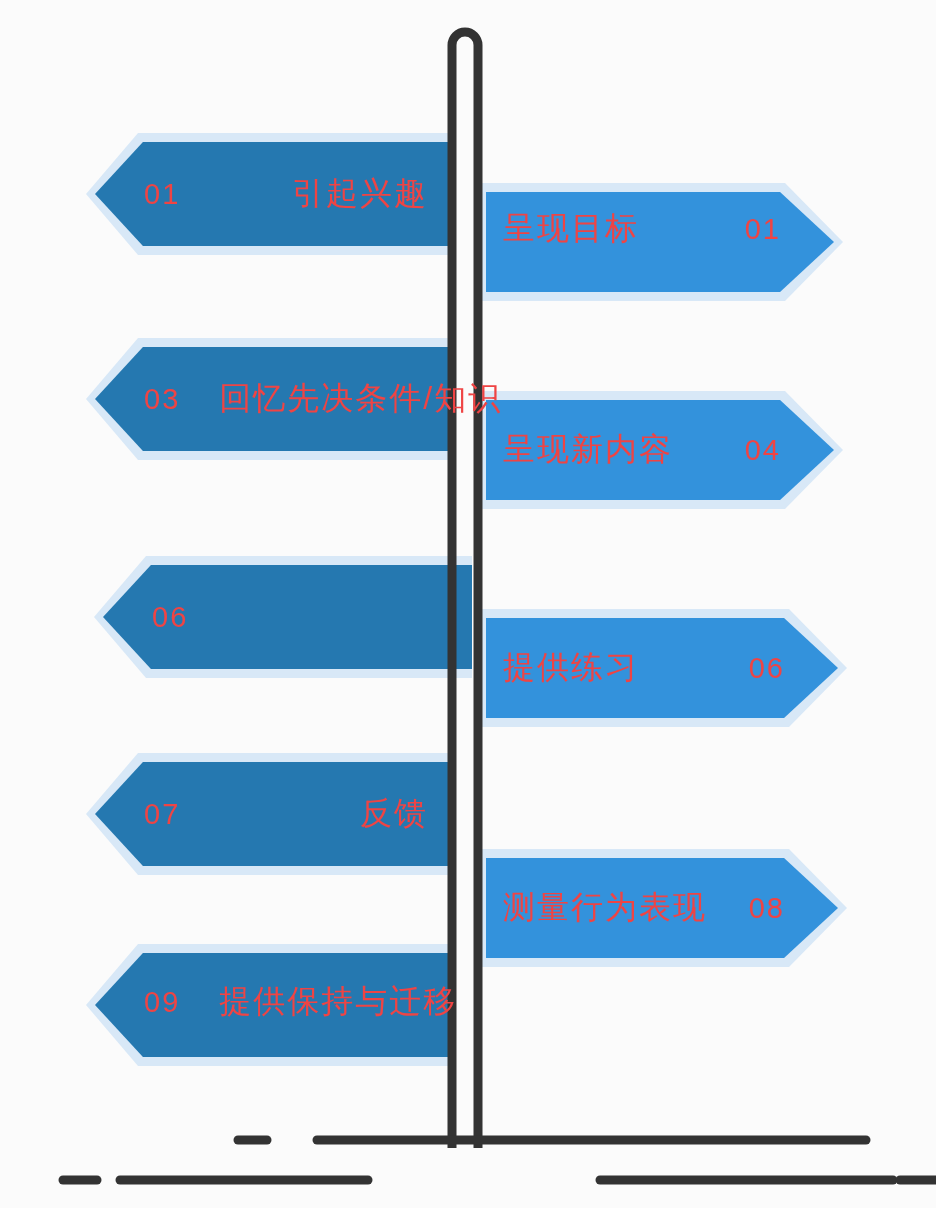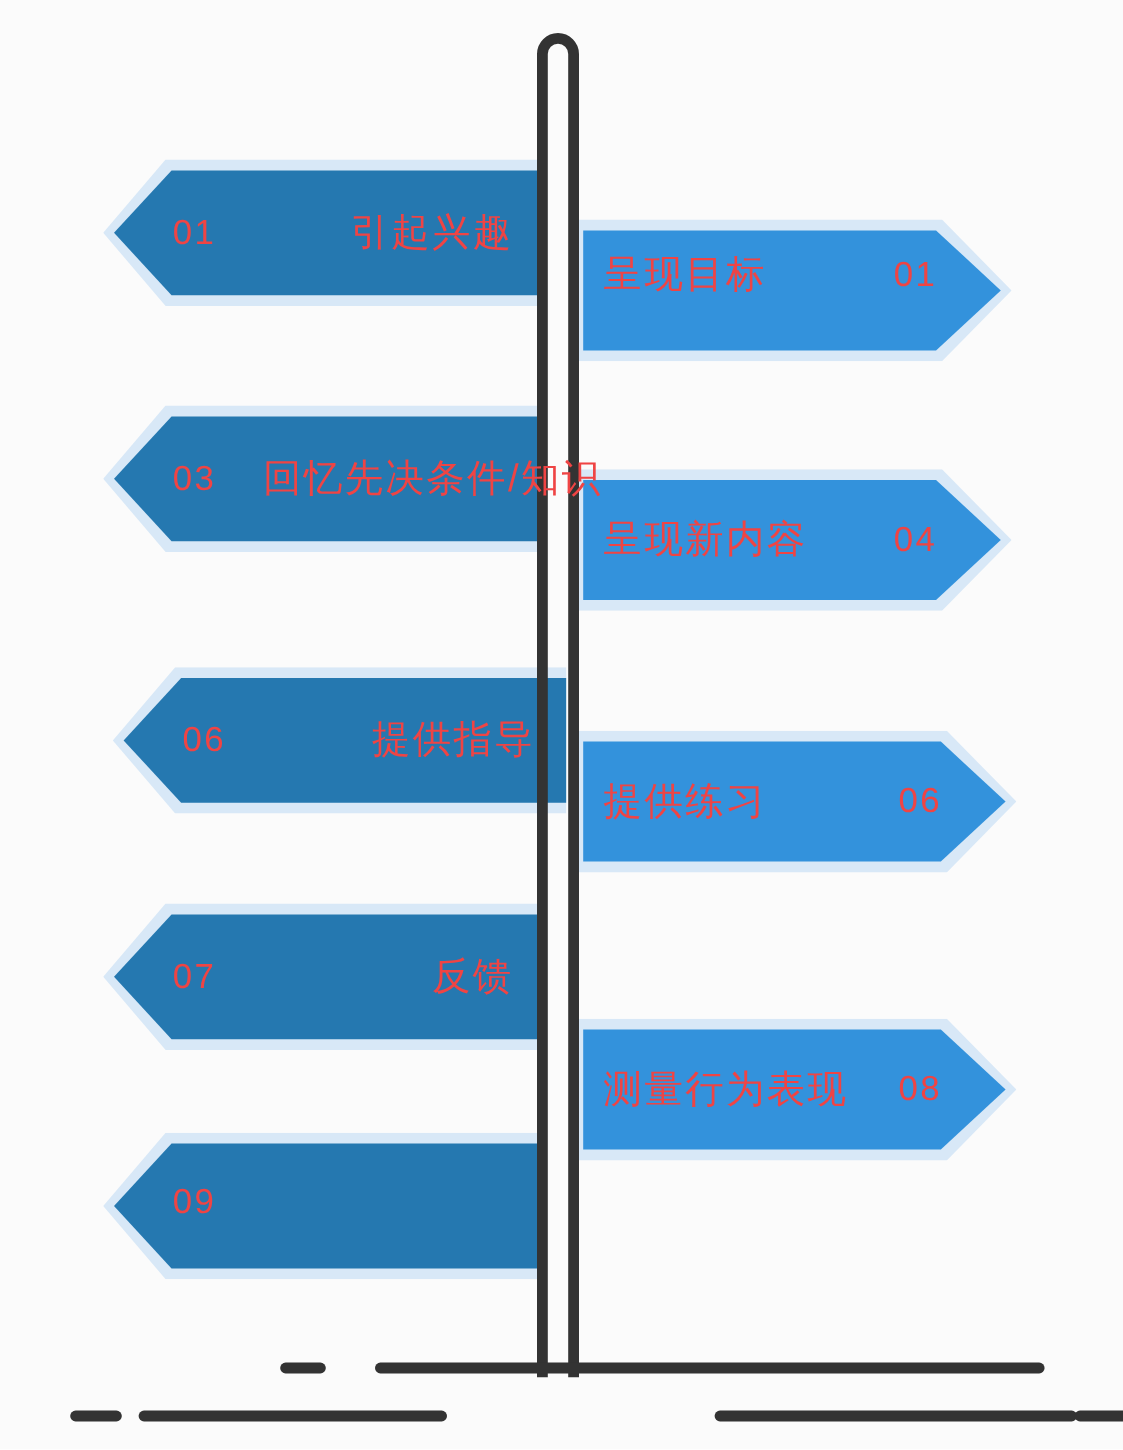--- a/index.html
+++ b/index.html
@@ -149,21 +149,20 @@
       </div>
       <div class="sign left" style="left: 94px; top: 556px; width: 378px; height: 122px;">
         <div class="halo">
           <svg width="378" height="122" viewBox="0 0 378 122" xmlns="http://www.w3.org/2000/svg">
        <path d="M0,61 L52,0 L378,0 L378,122 L52,122 Z" fill="#d8e8f7"></path>
        <path d="M9,61 L56.95,9 L378,9 L378,113 L56.95,113 Z" fill="#2578b0"></path>
      </svg>
         </div>
         <div class="txt">
           <span class="num">06</span>
-          <span class="cap">提供指导</span>
         </div>
       </div>
       <div class="sign right" style="left: 477px; top: 609px; width: 370px; height: 118px;">
         <div class="halo">
           <svg width="370" height="118" viewBox="0 0 370 118" xmlns="http://www.w3.org/2000/svg">
        <path d="M0,0 L312,0 L370,59 L312,118 L0,118 Z" fill="#d8e8f7"></path>
        <path d="M9,9 L307.05,9 L361,59 L307.05,109 L9,109 Z" fill="#3392dc"></path>
      </svg>
         </div>
         <div class="txt">
@@ -197,20 +196,21 @@
       </div>
       <div class="sign left tight" style="left: 86px; top: 944px; width: 368px; height: 116px;">
         <div class="halo">
           <svg width="368" height="122" viewBox="0 0 368 122" xmlns="http://www.w3.org/2000/svg">
        <path d="M0,61 L52,0 L368,0 L368,122 L52,122 Z" fill="#d8e8f7"></path>
        <path d="M9,61 L56.95,9 L368,9 L368,113 L56.95,113 Z" fill="#2578b0"></path>
      </svg>
         </div>
         <div class="txt">
           <span class="num">09</span>
+          <span class="cap">提供保持与迁移</span>
         </div>
       </div>
     </div>
 
   <div class="pole">
     <svg width="50" height="1130" viewBox="0 0 50 1130" xmlns="http://www.w3.org/2000/svg">
       <path d="M12 1130 L12 27 A13 13 0 0 1 38 27 L38 1130" fill="none" stroke="#333333" stroke-width="9" stroke-linecap="butt"></path>
     </svg>
   </div>
 

